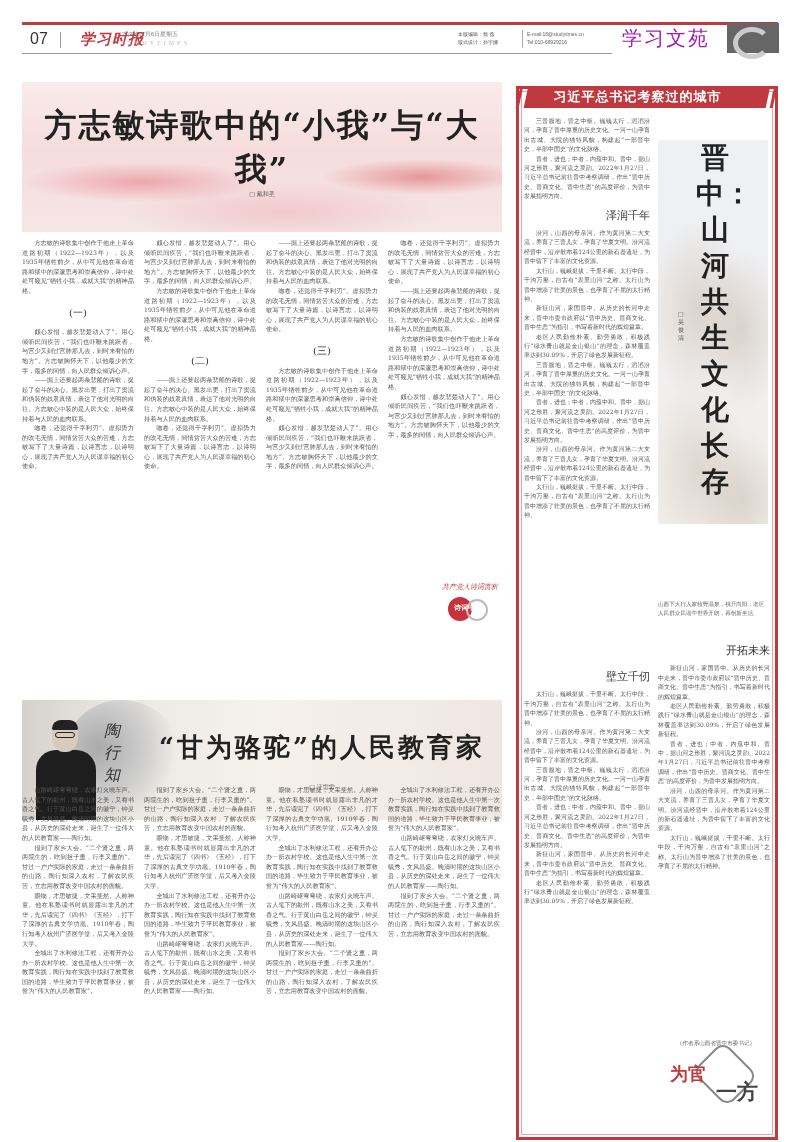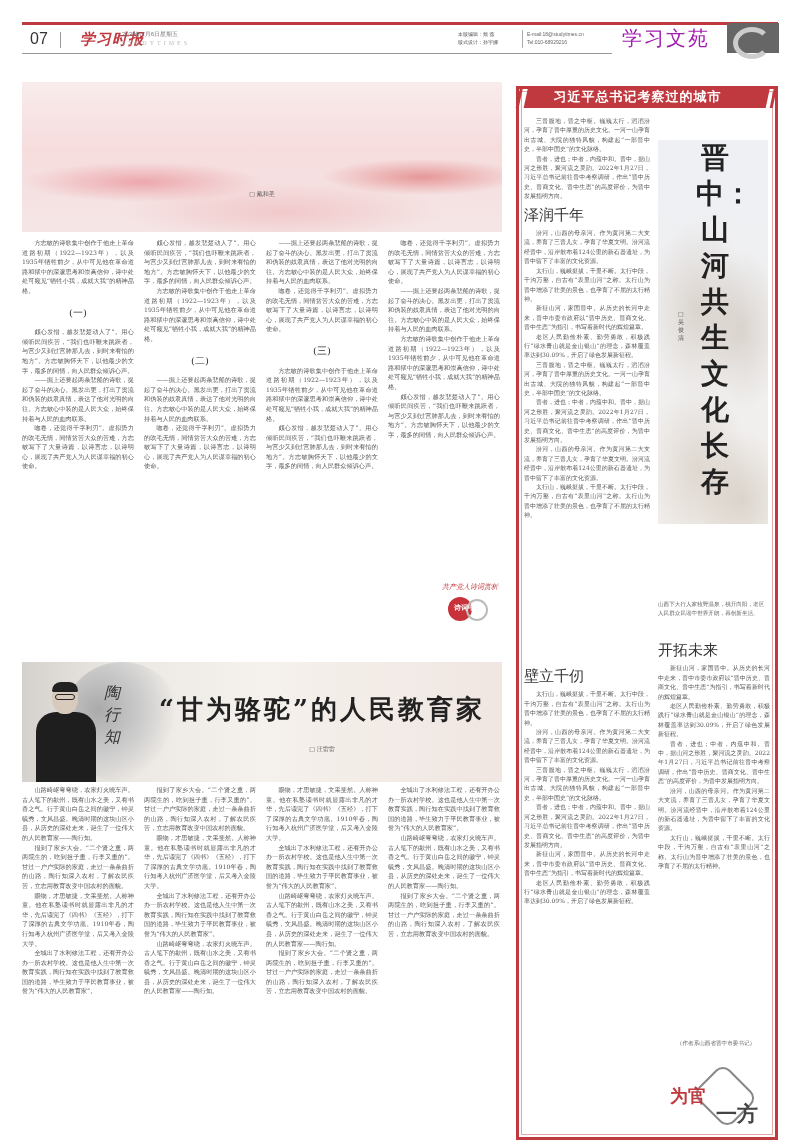--- a/index.html
+++ b/index.html
@@ -37,21 +37,21 @@
   .col p { text-indent: 2em; }
   .subhead { text-align: center; font-size: 10px; color: #333; margin: 12px 0 10px; text-indent: 0 !important; }
 
   .poem-series { position: absolute; left: 430px; top: 582px; width: 80px; text-align: center; font-size: 7px; color: #c0393f; font-style: italic; font-weight: normal; }
   .poem-logo { position: absolute; left: 448px; top: 595px; width: 46px; height: 30px; }
   .poem-logo .circle-red { position: absolute; left: 0; top: 2px; width: 24px; height: 24px; border-radius: 50%; background: #c8323a; }
   .poem-logo .circle-grey { position: absolute; left: 18px; top: 4px; width: 22px; height: 22px; border-radius: 50%; border: 2px solid #bbb; }
   .poem-logo .poem-text { position: absolute; left: 6px; top: 8px; font-size: 7px; color: #fff; font-weight: bold; }
 
   
-  .a2-banner { position: absolute; left: 22px; top: 662px; width: 480px; height: 120px;
+  .a2-banner { position: absolute; left: 22px; top: 700px; width: 480px; height: 120px;
     background: linear-gradient(90deg, #d5d2cd 0%, #ebe7e2 20%, #f5f1ec 50%, #f0e6e2 100%); }
   .a2-swoosh { position: absolute; left: 40px; top: 0; width: 120px; height: 120px; border-radius: 50%; background: radial-gradient(circle at 30% 40%, #aaa 0%, #ccc 40%, transparent 70%); }
   .portrait { position: absolute; left: 8px; top: 20px; width: 72px; height: 100px; }
   .portrait .head { position: absolute; left: 22px; top: 0; width: 26px; height: 32px; border-radius: 45%; background: #d8cbbd; }
   .portrait .hair { position: absolute; left: 22px; top: 0; width: 26px; height: 10px; border-radius: 12px 12px 2px 2px; background: #222; }
   .portrait .glasses { position: absolute; left: 25px; top: 12px; width: 20px; height: 6px; border: 1.5px solid #222; border-radius: 3px; }
   .portrait .body { position: absolute; left: 6px; top: 30px; width: 60px; height: 70px; border-radius: 20px 20px 0 0; background: #1e1e1e; }
   .calligraphy { position: absolute; left: 82px; top: 20px; width: 20px; font-size: 16px; line-height: 22px; color: #333; font-style: italic; }
   .a2-title { position: absolute; left: 120px; top: 30px; width: 360px; text-align: center; font-size: 26px; font-weight: bold; color: #222; letter-spacing: 3px; }
   .a2-author { position: absolute; left: 120px; top: 83px; width: 360px; text-align: center; font-family: "DejaVu Sans", sans-serif; font-size: 6px; color: #555; }
@@ -59,34 +59,34 @@
 
   
   .frame { position: absolute; left: 516px; top: 86px; width: 262px; height: 1054px; border: 3px solid #c0393f; }
   .frame-inner { position: absolute; left: 2px; top: 2px; right: 2px; bottom: 2px; border: 1px solid #e6a6a8; }
   .ribbon { position: absolute; left: 526px; top: 86px; width: 242px; height: 22px; background: #c0393f; transform: skewX(-12deg); }
   .ribbon-text { position: absolute; left: 526px; top: 88px; width: 223px; text-align: center; font-family: "DejaVu Sans", sans-serif; font-size: 13px; font-weight: bold; color: #fff; letter-spacing: 1px; }
   .ribbon-slash { position: absolute; top: 86px; width: 3px; height: 22px; background: #c0393f; transform: skewX(-12deg); }
 
   .r-body { position: absolute; font-size: 6px; line-height: 9.4px; color: #555; text-align: justify; overflow: hidden; }
   .r-body p { text-indent: 2em; }
-  .r-subhead { text-align: left; font-size: 15px; color: #333; margin: 10px 0 8px; text-indent: 0 !important; }
+  .r-subhead { text-align: right; font-size: 11px; color: #333; margin: 10px 0 8px; text-indent: 0 !important; }
 
   .vert-panel { position: absolute; left: 658px; top: 140px; width: 110px; height: 384px;
     background:
       radial-gradient(ellipse 50px 90px at 40px 170px, rgba(180,160,140,0.35), transparent),
       radial-gradient(ellipse 40px 80px at 85px 190px, rgba(170,150,130,0.3), transparent),
       radial-gradient(ellipse 50px 90px at 40px 330px, rgba(180,160,140,0.3), transparent),
       radial-gradient(ellipse 45px 70px at 85px 360px, rgba(170,150,130,0.3), transparent),
       linear-gradient(180deg, #eef0f4 0%, #f2efec 100%); }
   .vert-title { position: absolute; left: 38px; top: 0; width: 38px; font-size: 28px; line-height: 36px; font-weight: bold; color: #222; text-align: center; }
   .vert-author { position: absolute; left: 20px; top: 170px; width: 10px; font-family: "DejaVu Sans", sans-serif; font-size: 6px; line-height: 8px; color: #555; }
   .caption { position: absolute; left: 658px; top: 600px; width: 110px; font-size: 5.6px; line-height: 8.5px; color: #666; }
 
-  .wgyf { position: absolute; left: 670px; top: 1074px; width: 100px; height: 56px; text-align: center; }
+  .wgyf { position: absolute; left: 670px; top: 1052px; width: 100px; height: 56px; text-align: center; }
   .wgyf .mount { position: absolute; left: 30px; top: 0; width: 50px; height: 44px; border: 2px solid #888; border-radius: 10px; transform: rotate(45deg); }
   .wgyf .red { position: absolute; left: 0; top: 10px; font-size: 18px; font-weight: bold; color: #c0393f; }
   .wgyf .grey { position: absolute; left: 46px; top: 26px; font-size: 21px; font-weight: bold; color: #444; }
   .r-signoff { position: absolute; left: 660px; top: 1040px; width: 112px; font-size: 5.6px; color: #666; text-align: center; }
 </style>
 </head>
 <body>
 
 <div class="topline"></div>
 <div class="header">
@@ -103,20 +103,21 @@
   <div class="contact">
     <div>E-mail:18@studytimes.cn</div>
     <div>Tel:010-68929216</div>
   </div>
   <span class="section-title">学习文苑</span>
   <span class="section-logo"></span>
 </div>
 <div class="hdr-underline"></div>
 
 <div class="a1-banner">
+  <div class="a1-title">方志敏诗歌中的“小我”与“大我”</div>
   <div class="a1-author">□ 戴和圣</div>
 </div>
 
 <div class="a1-body">
   <div class="col" style="left:0;top:0;width:112px;height:405px;">
     <p>方志敏的诗歌集中创作于他走上革命道路初期（1922—1923年），以及1935年牺牲前夕，从中可见他在革命道路和狱中的深邃思考和崇高信仰，诗中处处可窥见“牺牲小我，成就大我”的精神品格。</p>
     <p class="subhead">(一)</p>
     <p>颇心发惜，越发悲楚动人了”。用心倾听民间疾苦，“我们也吓鞭来跳跃者，与宫少又到过宫肺那儿去，到时来有怕的地方”。方志敏胸怀天下，以他最少的文字，最多的同情，向人民群众倾诉心声。</p>
     <p>——掘上还要起两条悲船的诗歌，提起了奋斗的决心。黑发出更，打出了贯流和伪装的奴隶真情，表达了他对光明的向往。方志敏心中装的是人民大众，始终保持着与人民的血肉联系。</p>
     <p>唿卷，还觉得千字利刃”。虚拟势力的吹毛无情，同情贫苦大众的苦难，方志敏写下了大量诗篇，以诗言志，以诗明心，展现了共产党人为人民谋幸福的初心使命。</p>

